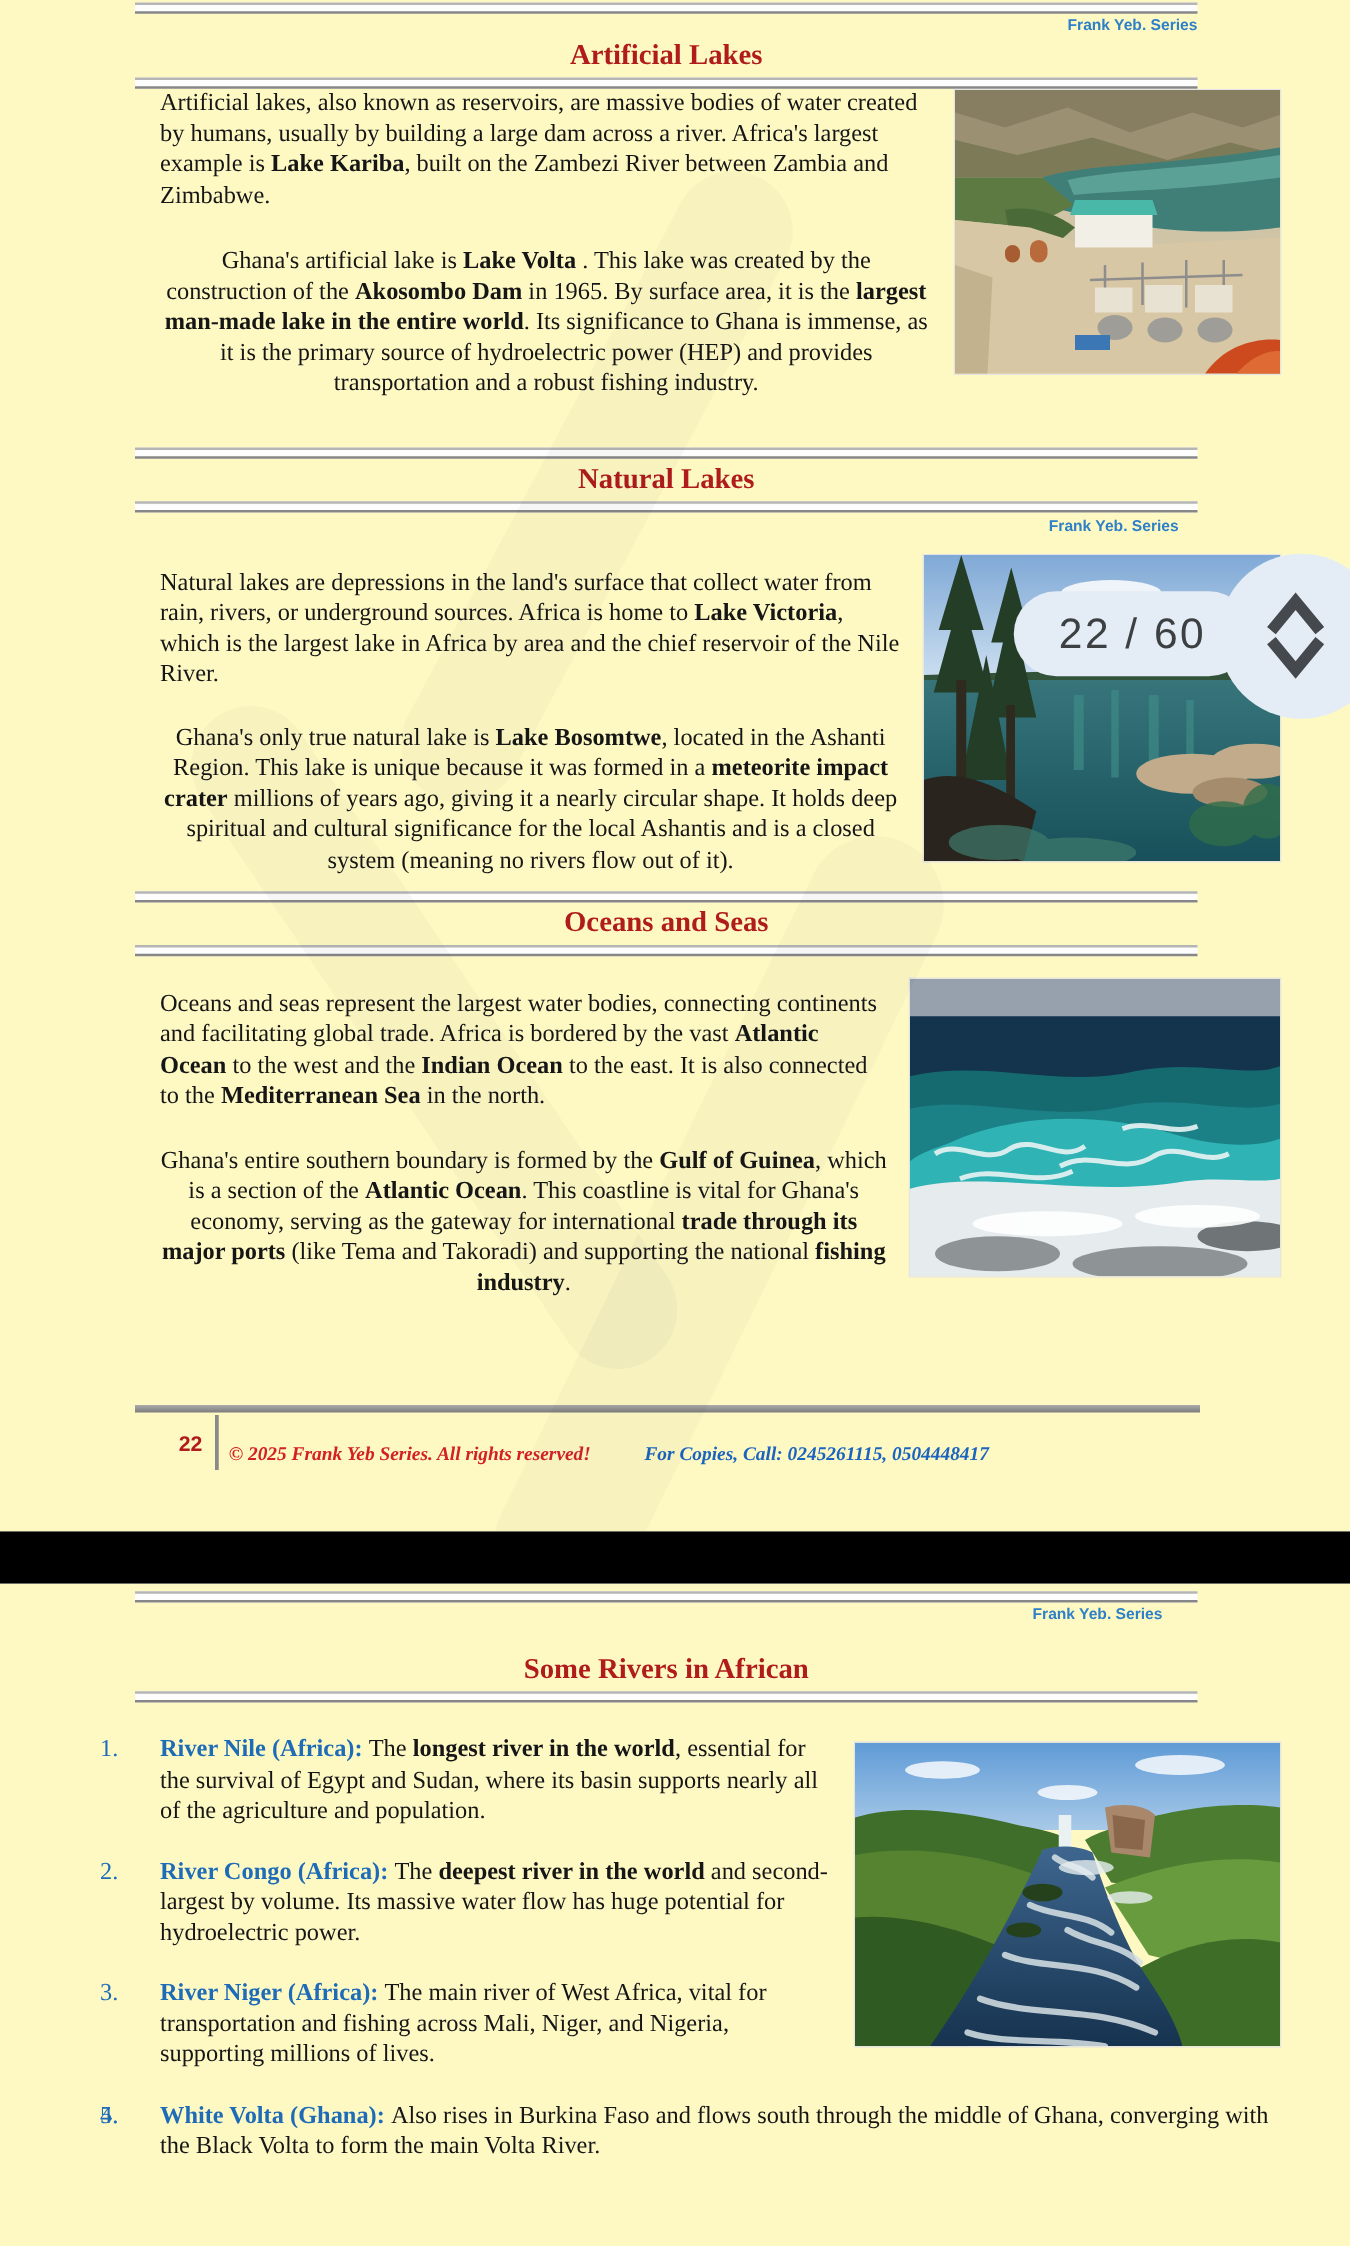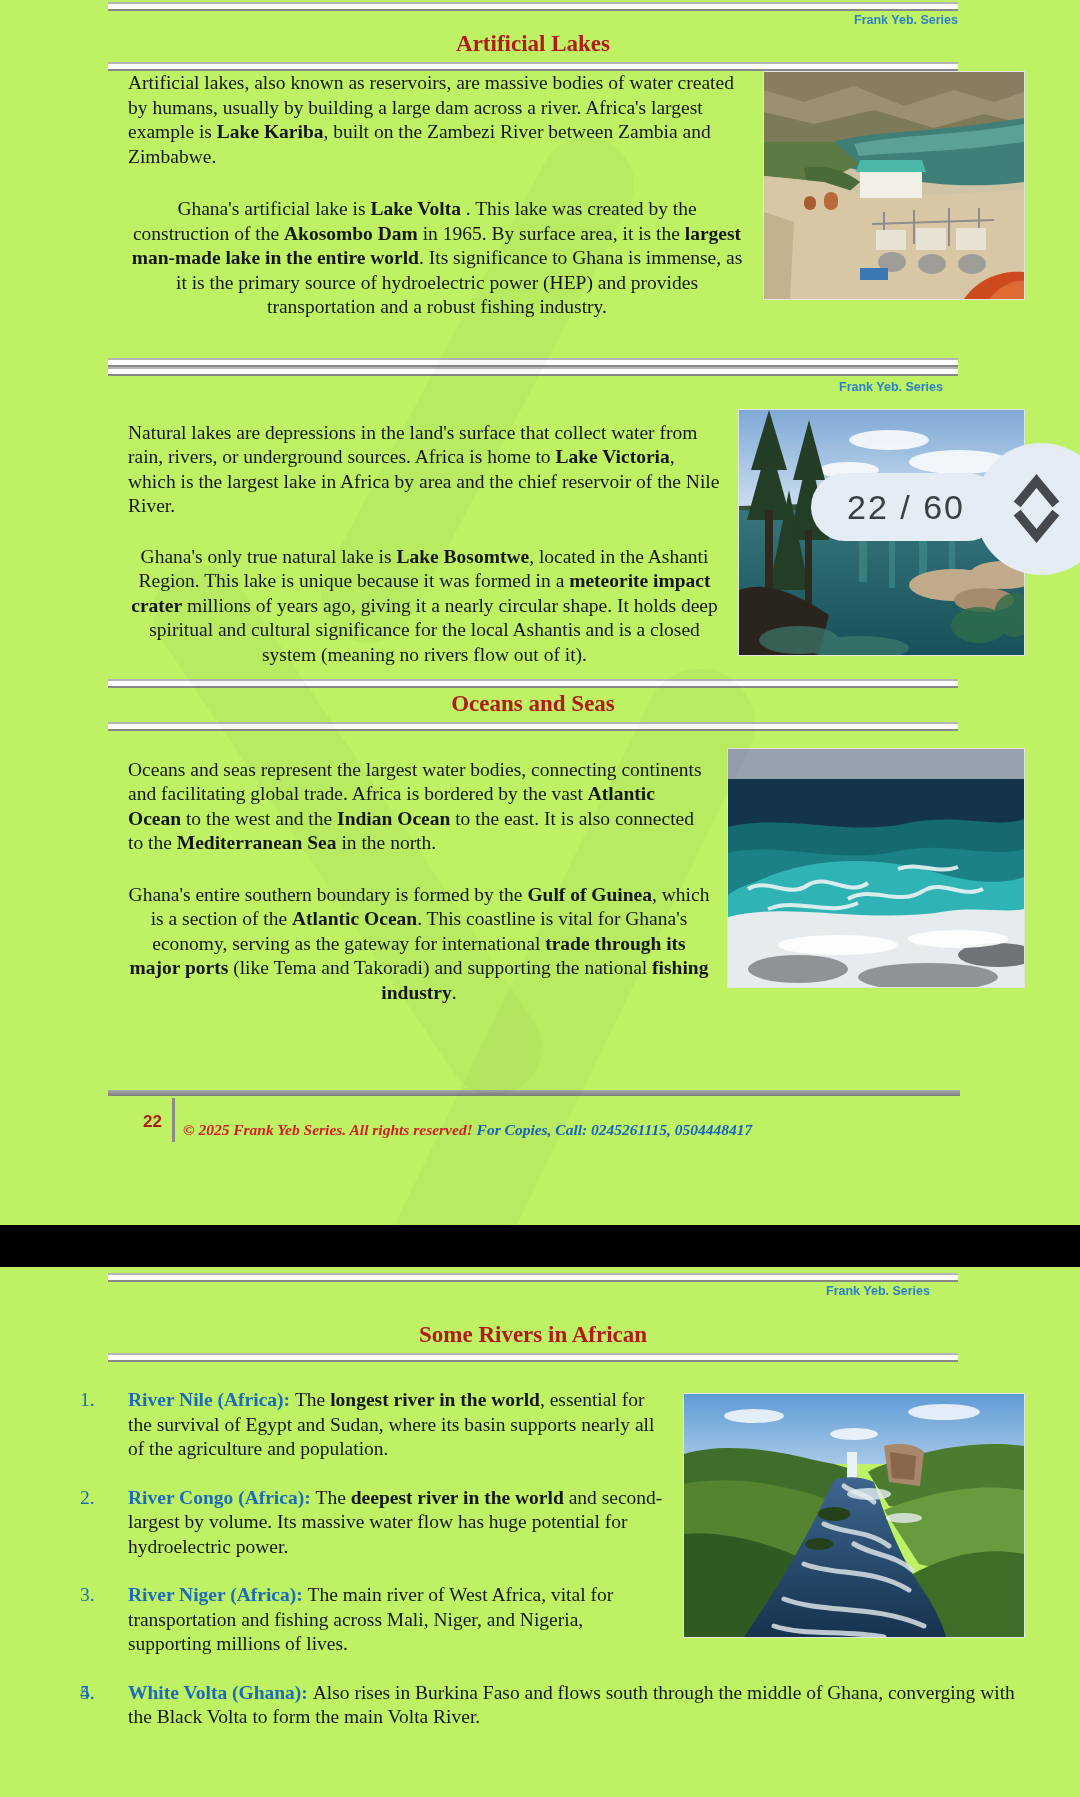--- a/index.html
+++ b/index.html
@@ -1,19 +1,19 @@
 <!DOCTYPE html>
 <html><head>
 <meta charset="utf-8">
 <style>
   html,body{margin:0;padding:0;background:#ffffff;}
   body{width:1080px;height:1797px;overflow:hidden;}
   .screen{position:relative;width:1080px;height:1797px;overflow:hidden;background:#ffffff;
           font-family:"Liberation Serif",serif;color:#161616;}
-  .page{position:relative;background:#bef264;}
+  .page{position:relative;background:#fef9c3;}
   .page1{height:1225px;overflow:hidden;}
   .page2{height:530px;overflow:hidden;}
   .sep{height:42px;background:#000;}
   .rule{height:5px;border-top:2px solid #b5b5b5;border-bottom:2px solid #878787;background:#fdfdfd;
         margin:0 122px 0 108px;}
   .rule.top{margin-top:2px;}
   .thick-rule{height:6px;background:linear-gradient(#ababab,#7c7c7c);margin:85px 120px 0 108px;}
   .brand{font:700 12.5px/15px "Liberation Sans",sans-serif;color:#2e80c8;text-align:right;
          margin:2px 122px 0 108px;}
   .brand.b2{margin-right:137px;margin-top:4px;}
@@ -33,21 +33,21 @@
   .blue{color:#1e6cb8;font-weight:700;}
   .figR{float:right;margin:0 0 12px 17px;border:1px solid #e4e4e4;overflow:hidden;}
   .figR svg{display:block;}
   .fig-ocean{margin-top:3px;}
   .fig-river{margin-top:5px;}
   .footer{display:flex;align-items:center;margin:4px 122px 0 143px;}
   .pgnum{font:700 17px/22px "Liberation Sans",sans-serif;color:#b01b1b;margin-top:2px;}
   .vbar{width:3px;background:#8a8a8a;height:44px;margin:-2px 8px 0 10px;flex:none;}
   .cp{font-style:italic;font-weight:700;font-size:15.5px;line-height:19px;margin-top:16px;}
   .cpr{color:#d32027;}
-  .cpb{color:#1a64c0;}
+  .cpb{color:#1a64c0;margin-left:39px;}
   .list{margin-top:26px;padding:0 55px 0 80px;overflow:hidden;}
   .item{position:relative;padding-left:48px;margin-bottom:24px;font-size:19.5px;line-height:24.5px;}
   .item:last-child{margin-bottom:0;}
   .item .num{position:absolute;left:0;top:0;color:#1e6cb8;font-weight:400;}
   .pill{position:absolute;left:811px;top:473px;width:190px;height:68px;border-radius:34px;
         background:#e4ecf5;color:#3c4043;font:400 34px/68px "Liberation Sans",sans-serif;
         text-align:center;letter-spacing:2px;z-index:6;}
   .fab{position:absolute;left:975px;top:443px;width:132px;height:132px;border-radius:50%;
        background:#e4ecf5;z-index:6;}
   .wm{position:absolute;background:rgba(40,40,60,0.03);border-radius:70px;pointer-events:none;z-index:1;}
@@ -107,20 +107,21 @@
           <path d="M225 227 C238 212 252 208 260 209 L260 227 Z" fill="#e06a33"></path>
           <rect x="96" y="196" width="28" height="12" fill="#3b76b5"></rect>
           <path d="M0 140 L30 150 L26 227 L0 227 Z" fill="#c3b28e"></path>
         </svg>
       </figure>
       <p class="rich"><span>Artificial lakes, also known as reservoirs, are massive bodies of water created by humans, usually by building a large dam across a river. Africa's largest example is </span><b>Lake Kariba</b><span>, built on the Zambezi River between Zambia and Zimbabwe.</span></p>
       <p class="rich"><span>Ghana's artificial lake is </span><b>Lake Volta</b><span> . This lake was created by the construction of the </span><b>Akosombo Dam</b><span> in 1965. By surface area, it is the </span><b>largest man-made lake in the entire world</b><span>. Its significance to Ghana is immense, as it is the primary source of hydroelectric power (HEP) and provides transportation and a robust fishing industry.</span></p>
     </section>
 
     <div class="rule" style="margin-top:38px"></div>
+    <h1 class="sec">Natural Lakes</h1>
     <div class="rule"></div>
     <div class="brand b2">Frank Yeb. Series</div>
 
     <section class="s2">
       <figure class="figR">
         <svg width="285" height="245" viewBox="0 0 285 245">
           <defs>
             <linearGradient id="sky2" x1="0" y1="0" x2="0" y2="1">
               <stop offset="0" stop-color="#7fa9d6"></stop>
                 <stop offset="1" stop-color="#cddff0"></stop>

